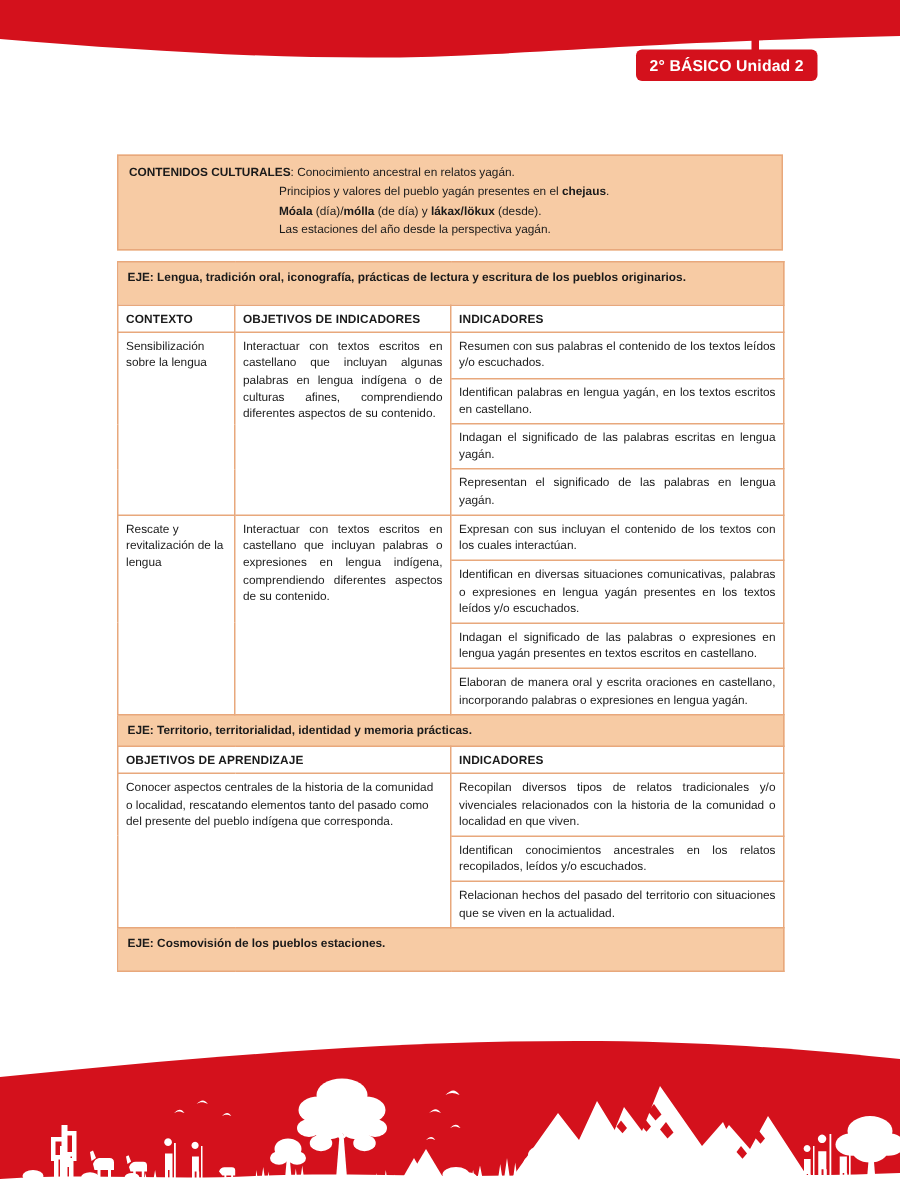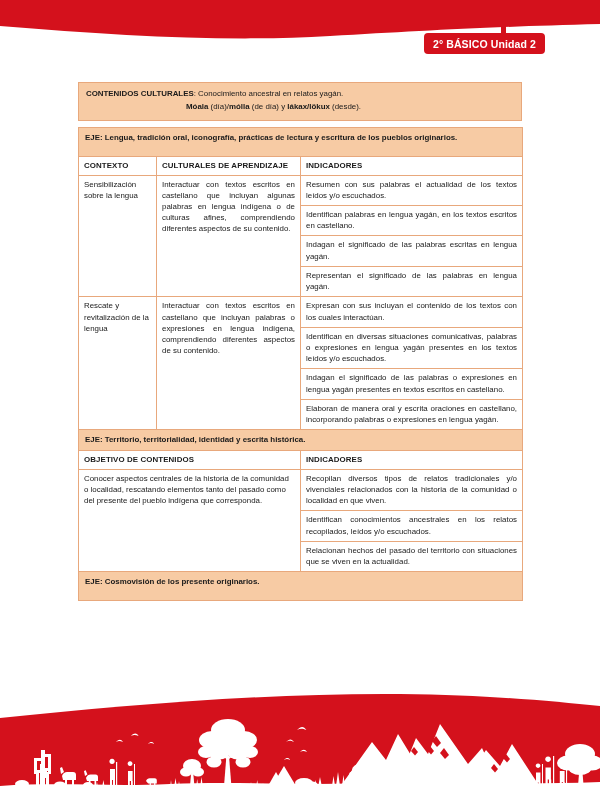--- a/index.html
+++ b/index.html
@@ -47,21 +47,21 @@
     position: absolute;
     top: 26px; left: 501px;
     width: 5px; height: 10px;
     background: #D4111C;
     z-index: 4;
   }
 
   
   .doc {
     position: absolute;
-    left: 78px; top: 82px;
+    left: 78px; top: 103px;
     width: 444px;
   }
   table.doc-table {
     width: 444px;
     border-collapse: collapse;
     table-layout: fixed;
   }
   table.doc-table td {
     border: 1px solid #E8A87C;
     vertical-align: top;
@@ -131,46 +131,48 @@
       <path d="M0,0 L600,0 L600,24 C480,27 420,31 330,36 C230,42 120,36 0,26 Z" fill="#D4111C"></path>
     </svg>
   </div>
   <div class="badge-stem"></div>
   <div class="badge">2° BÁSICO Unidad 2</div>
 
   <div class="doc">
 
     <div class="cult">
       <div class="line"><b>CONTENIDOS CULTURALES</b><span>: Conocimiento ancestral en relatos yagán.</span></div>
+      <div class="line indent"><span>Principios y valores del pueblo yagán presentes en el </span><b>chejaus</b><span>.</span></div>
       <div class="line indent"><b>Móala</b><span> (día)/</span><b>mólla</b><span> (de día) y </span><b>lákax/lökux</b><span> (desde).</span></div>
+      <div class="line indent">Las estaciones del año desde la perspectiva yagán.</div>
     </div>
 
     <table class="doc-table">
       <colgroup>
           <col class="c1">
           <col class="c2">
           <col class="c3">
         </colgroup>
       <tbody>
         <tr class="spacer-row">
             <td colspan="3"></td>
           </tr>
         <tr>
           <td class="eje eje-tall" colspan="3">EJE: Lengua, tradición oral, iconografía, prácticas de lectura y escritura de los pueblos originarios.</td>
         </tr>
         <tr>
           <td class="hdr">CONTEXTO</td>
-          <td class="hdr">CULTURALES DE APRENDIZAJE</td>
+          <td class="hdr">OBJETIVOS DE INDICADORES</td>
           <td class="hdr">INDICADORES</td>
         </tr>
 
         <tr>
           <td class="cell-pad" rowspan="4">Sensibilización sobre la lengua</td>
           <td class="cell-pad just" rowspan="4">Interactuar con textos escritos en castellano que incluyan algunas palabras en lengua indígena o de culturas afines, comprendiendo diferentes aspectos de su contenido.</td>
-          <td class="cell-pad just">Resumen con sus palabras el actualidad de los textos leídos y/o escuchados.</td>
+          <td class="cell-pad just">Resumen con sus palabras el contenido de los textos leídos y/o escuchados.</td>
         </tr>
         <tr>
           <td class="cell-pad just">Identifican palabras en lengua yagán, en los textos escritos en castellano.</td>
         </tr>
         <tr>
           <td class="cell-pad just">Indagan el significado de las palabras escritas en lengua yagán.</td>
         </tr>
         <tr>
           <td class="cell-pad just">Representan el significado de las palabras en lengua yagán.</td>
         </tr>
@@ -184,39 +186,39 @@
           <td class="cell-pad just">Identifican en diversas situaciones comunicativas, palabras o expresiones en lengua yagán presentes en los textos leídos y/o escuchados.</td>
         </tr>
         <tr>
           <td class="cell-pad just">Indagan el significado de las palabras o expresiones en lengua yagán presentes en textos escritos en castellano.</td>
         </tr>
         <tr>
           <td class="cell-pad just">Elaboran de manera oral y escrita oraciones en castellano, incorporando palabras o expresiones en lengua yagán.</td>
         </tr>
 
         <tr>
-          <td class="eje" colspan="3">EJE: Territorio, territorialidad, identidad y escrita histórica.</td>
-        </tr>
-        <tr>
-          <td class="hdr" colspan="2">OBJETIVO DE CONTENIDOS</td>
+          <td class="eje" colspan="3">EJE: Territorio, territorialidad, identidad y memoria prácticas.</td>
+        </tr>
+        <tr>
+          <td class="hdr" colspan="2">OBJETIVOS DE APRENDIZAJE</td>
           <td class="hdr">INDICADORES</td>
         </tr>
         <tr>
           <td class="cell-pad" colspan="2" rowspan="3">Conocer aspectos centrales de la historia de la comunidad o localidad, rescatando elementos tanto del pasado como del presente del pueblo indígena que corresponda.</td>
           <td class="cell-pad just">Recopilan diversos tipos de relatos tradicionales y/o vivenciales relacionados con la historia de la comunidad o localidad en que viven.</td>
         </tr>
         <tr>
           <td class="cell-pad just">Identifican conocimientos ancestrales en los relatos recopilados, leídos y/o escuchados.</td>
         </tr>
         <tr>
           <td class="cell-pad just">Relacionan hechos del pasado del territorio con situaciones que se viven en la actualidad.</td>
         </tr>
 
         <tr>
-          <td class="eje eje-tall" colspan="3">EJE: Cosmovisión de los presente originarios.</td>
+          <td class="eje eje-tall" colspan="3">EJE: Cosmovisión de los pueblos estaciones.</td>
         </tr>
       </tbody>
     </table>
   </div>
 
   <div class="footer">
     <svg width="600" height="110" viewBox="0 0 600 110" xmlns="http://www.w3.org/2000/svg">
       <defs>
         <clipPath id="bandclip">
           <path d="M0,28 C120,16 260,3 400,4 C490,5 550,11 600,16 L600,110 L0,110 Z"></path>

